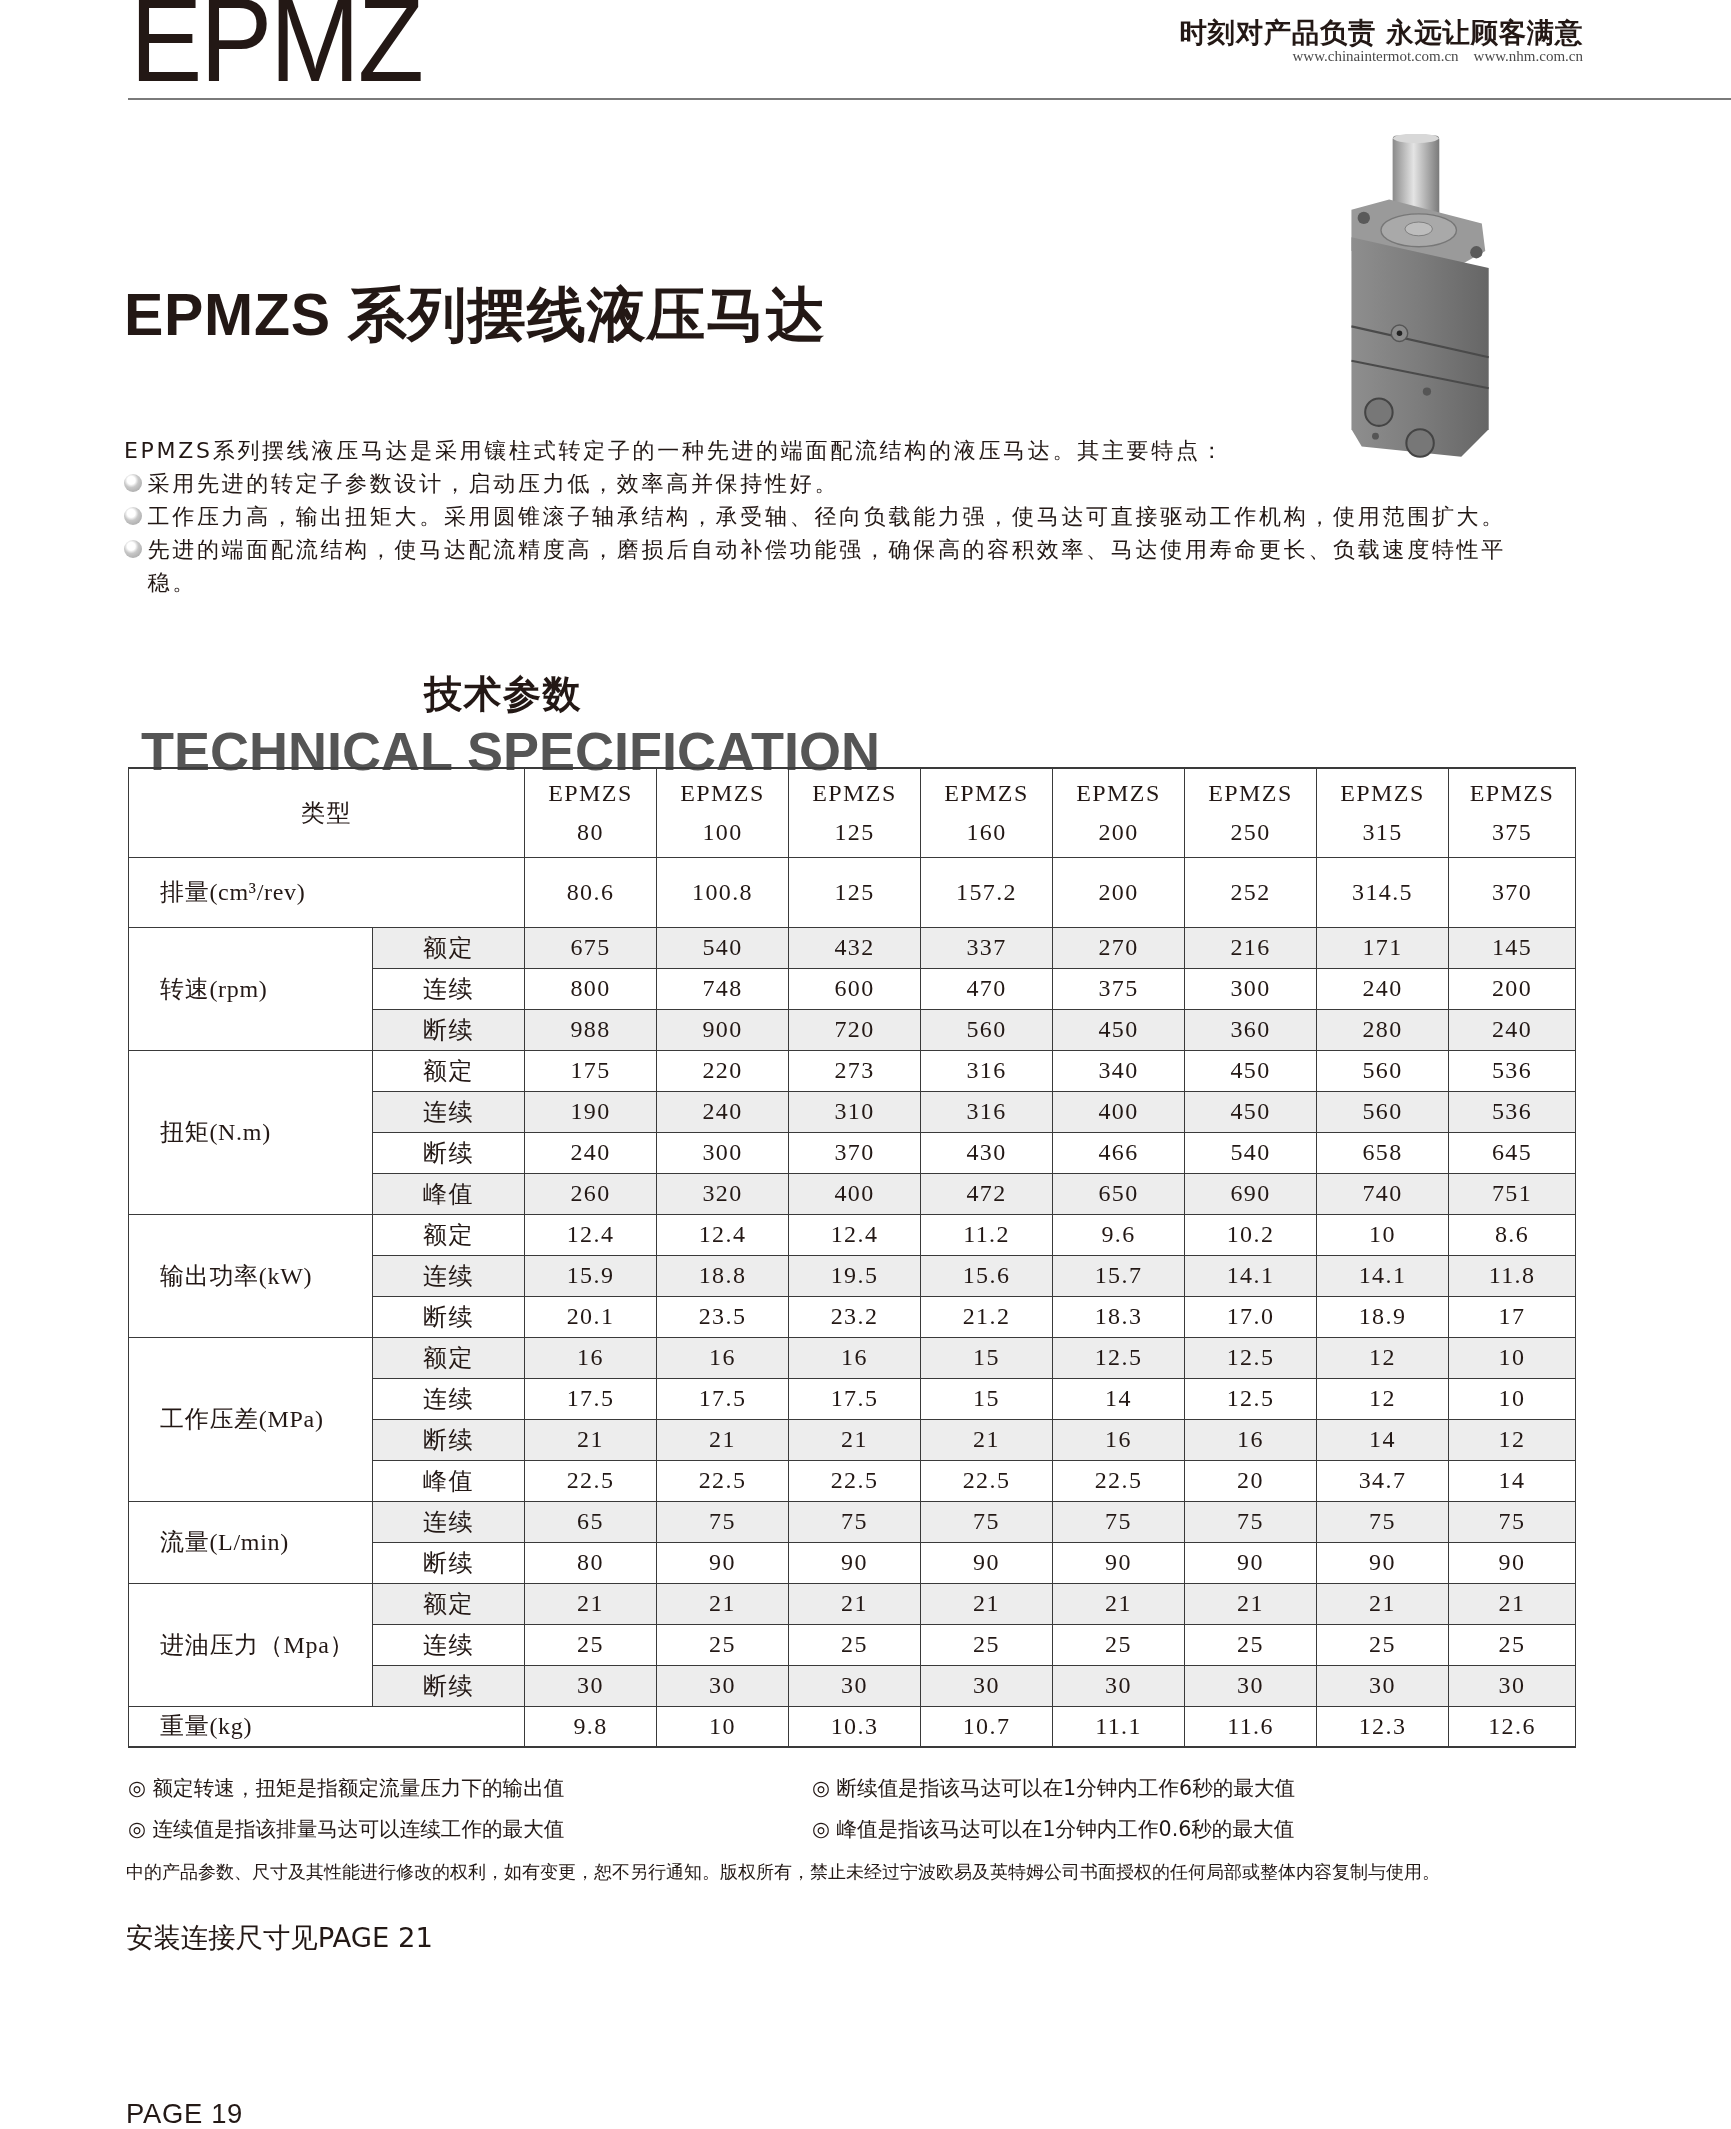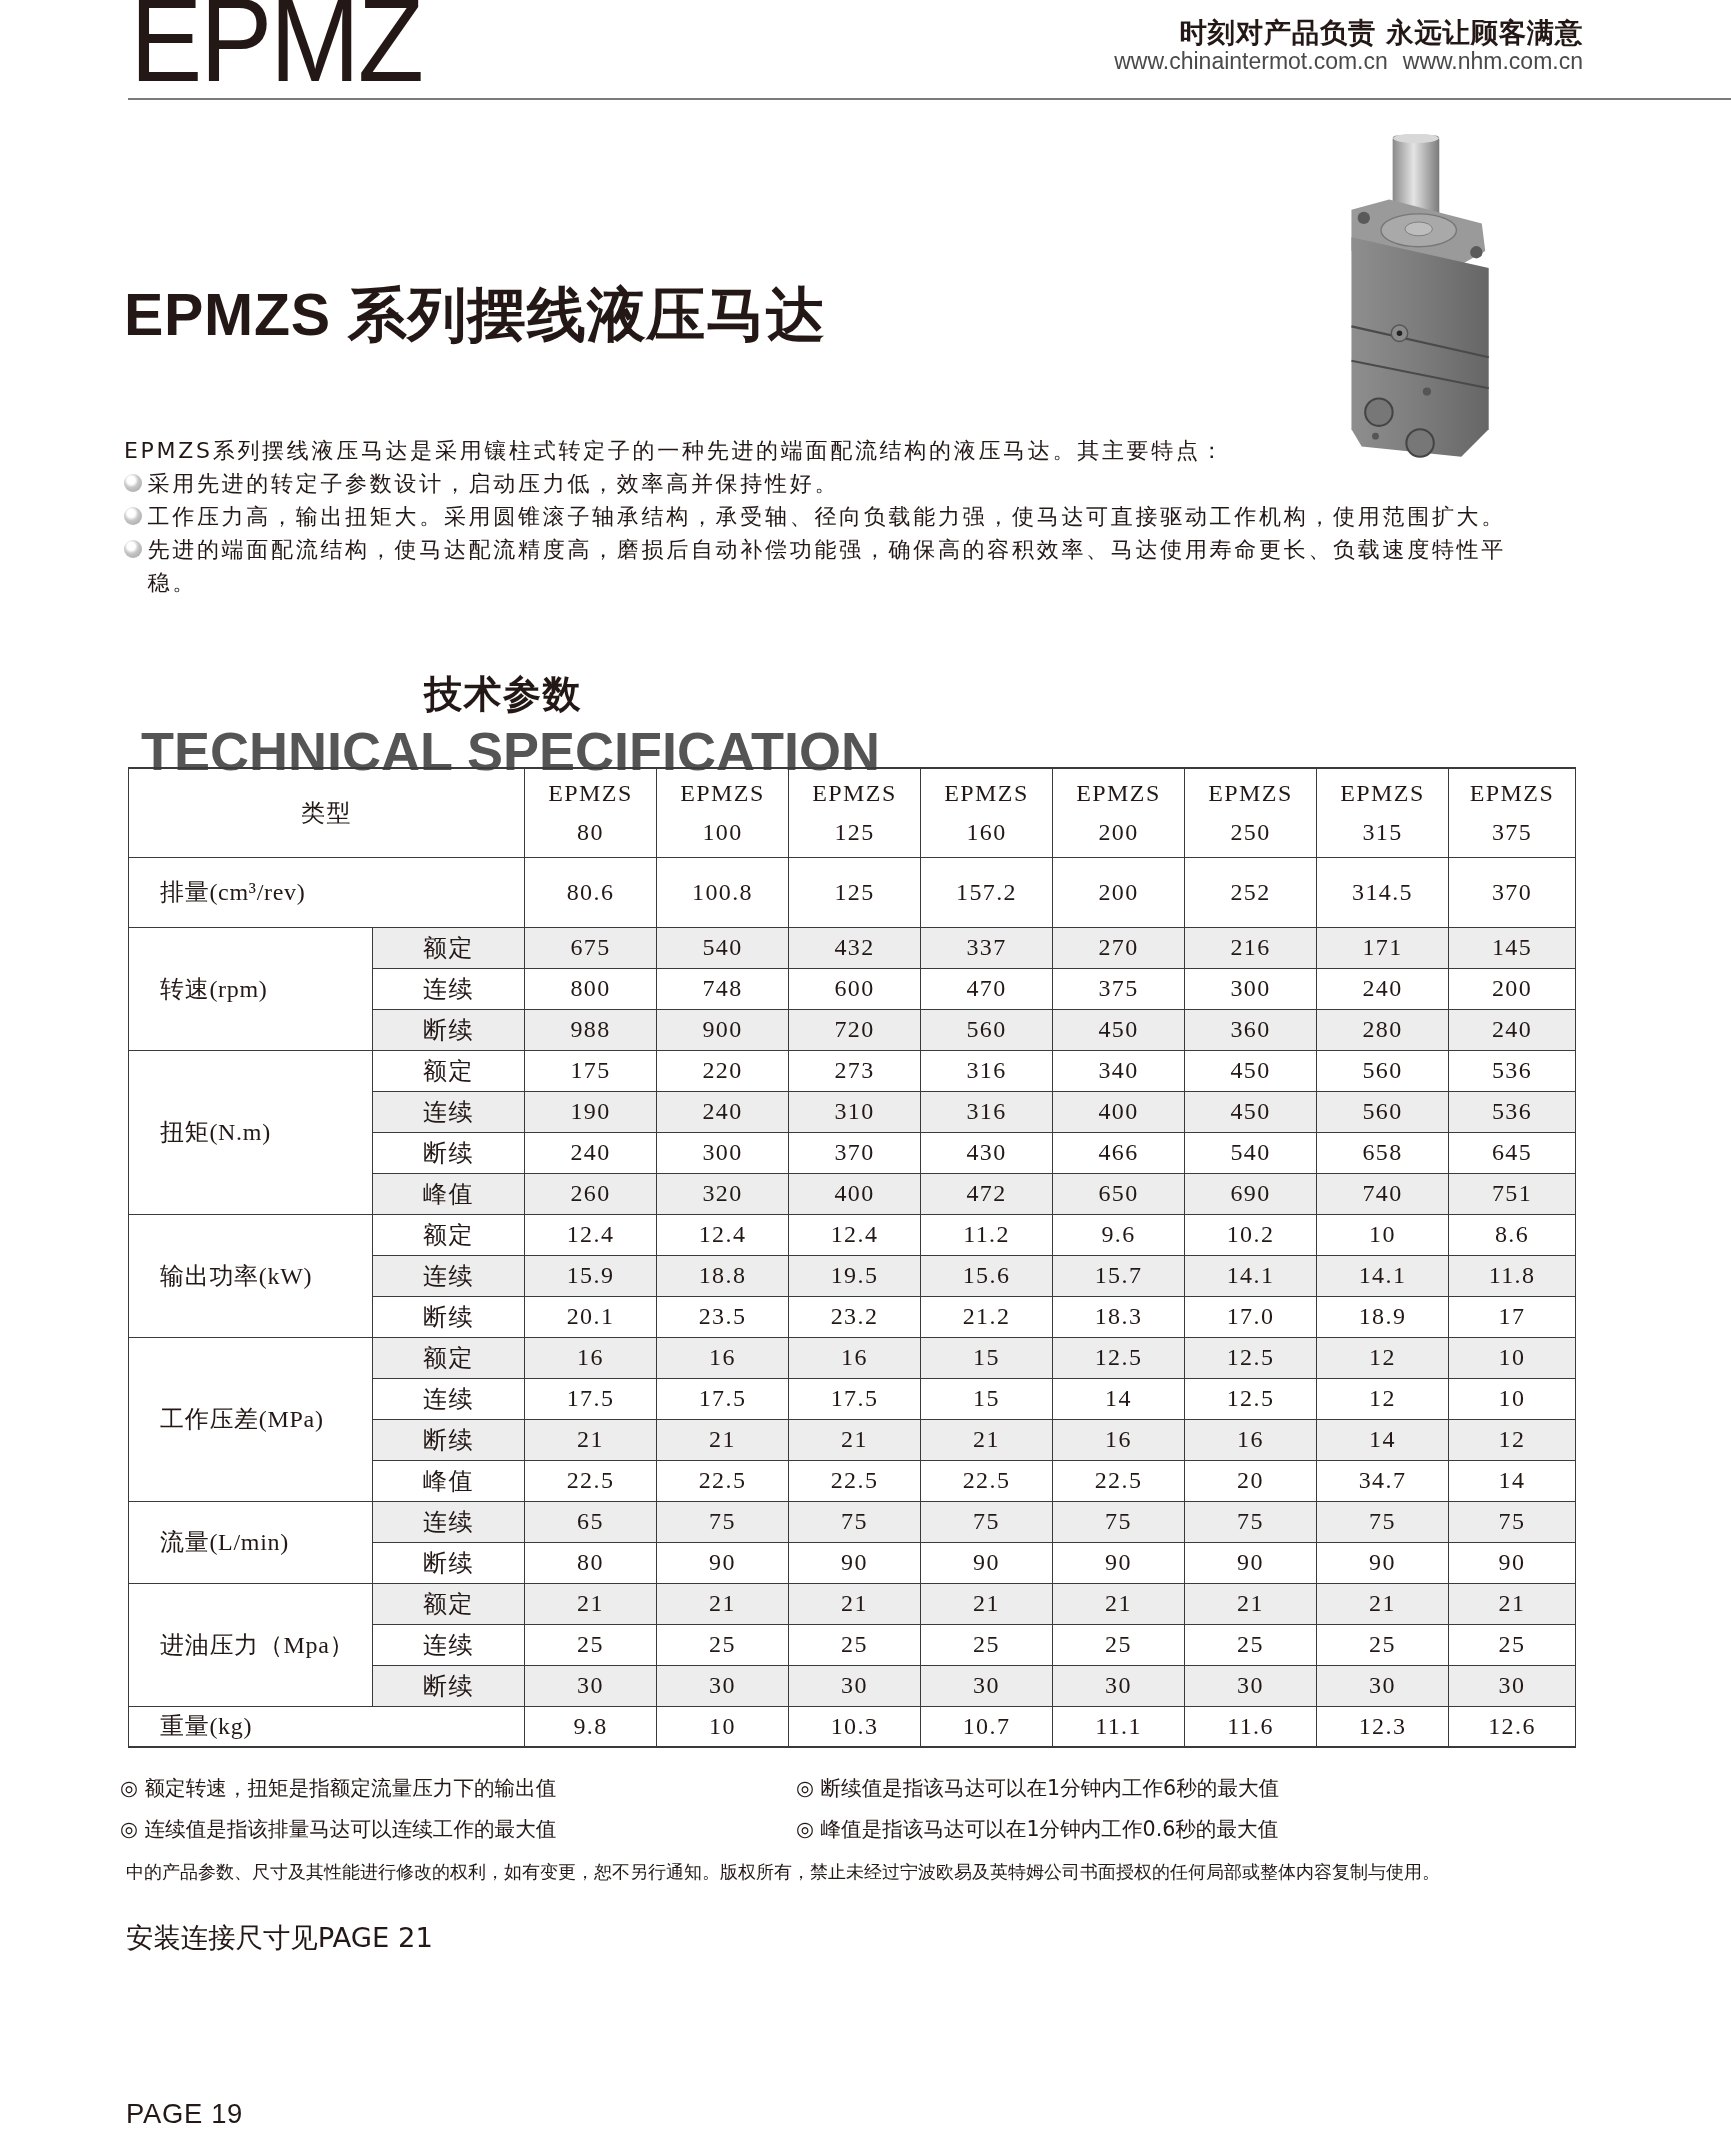--- a/index.html
+++ b/index.html
@@ -1,21 +1,21 @@
 <!DOCTYPE html>
 <html style="font-size:11px"><head>
 <meta charset="utf-8">
 <style>
   * { box-sizing: border-box; margin: 0; padding: 0; }
   html, body { width: 1731px; height: 2129px; background: #ffffff; overflow: hidden; }
   body { position: relative; font-family: "DejaVu Sans", "Liberation Sans", sans-serif; color: #231815; }
 
   .logo { position: absolute; left: 130px; top: -19px; font-family: "Liberation Sans", sans-serif; font-size: 118px; font-weight: 400; letter-spacing: -2.7px; color: #231815; transform: scaleX(0.92); transform-origin: left top; line-height: 1; }
   .slogan { position: absolute; right: 148px; top: 15px; font-size: 27.4px; font-weight: bold; color: #231815; letter-spacing: 0.7px; text-align: right; }
-  .urls { position: absolute; right: 148px; top: 48px; font-family: Liberation Sans, sans-serif; font-size: 23px; color: #4a4a4a; text-align: right; word-spacing: 6.9px; }
+  .urls { position: absolute; right: 148px; top: 48px; font-family: Liberation Serif, serif; font-size: 15px; color: #4a4a4a; text-align: right; word-spacing: 6.9px; }
   .urls span + span { margin-left: 15px; }
   .top-rule { position: absolute; left: 128px; top: 98px; width: 1603px; height: 2.1px; background: #7a7a7a; }
 
   .product-image { position: absolute; left: 1324px; top: 134px; width: 175px; height: 347px; }
 
   .page-title { position: absolute; left: 124px; top: 276px; font-family: "Liberation Sans", sans-serif; font-size: 59px; font-weight: bold; color: #231815; letter-spacing: 0.7px; }
 
   .intro { position: absolute; left: 124px; top: 434px; width: 1386px; font-size: 22px; line-height: 33px; letter-spacing: 2.7px; color: #231815; }
   .intro .lead { white-space: nowrap; }
   .feature { display: flex; align-items: flex-start; }
@@ -30,21 +30,21 @@
   .spec-table td, .spec-table th { border: 1.4px solid #3a3a3a; text-align: center; font-weight: normal; padding: 0; height: 41px; letter-spacing: 1.4px; }
   .spec-table th.head-model { height: 89px; line-height: 39px; border-top-width: 2.1px; }
   .spec-table th.head-type { border-top-width: 2.1px; }
   .spec-table td.group { text-align: left; padding-left: 31px; background: #ffffff; letter-spacing: 0.7px; }
   .spec-table tr.disp td { height: 70px; }
   .spec-table tr.shade td.sub, .spec-table tr.shade td.val { background: #ededed; }
   .spec-table tr.last td { border-bottom-width: 2.1px; }
 
   .notes { position: absolute; left: 120px; top: 1767px; width: 1441px; font-size: 20.6px; color: #231815; }
   .note-row { display: flex; height: 41px; align-items: center; }
-  .note-row .note { width: 676px; white-space: nowrap; }
+  .note-row .note { width: 676px; white-space: nowrap; margin-left: 8px; }
   .disclaimer { position: absolute; left: 126px; top: 1856px; width: 1475px; font-size: 18px; line-height: 32px; color: #231815; }
   .install-ref { position: absolute; left: 126px; top: 1920px; font-size: 27.4px; color: #231815; }
   .page-num { position: absolute; left: 126px; top: 2098px; font-family: "Liberation Sans", sans-serif; font-size: 27.4px; color: #231815; letter-spacing: 0.7px; }
 </style>
 </head>
 <body>
 
 <div class="logo">EPMZ</div>
 <div class="slogan">时刻对产品负责  永远让顾客满意</div>
 <div class="urls">

